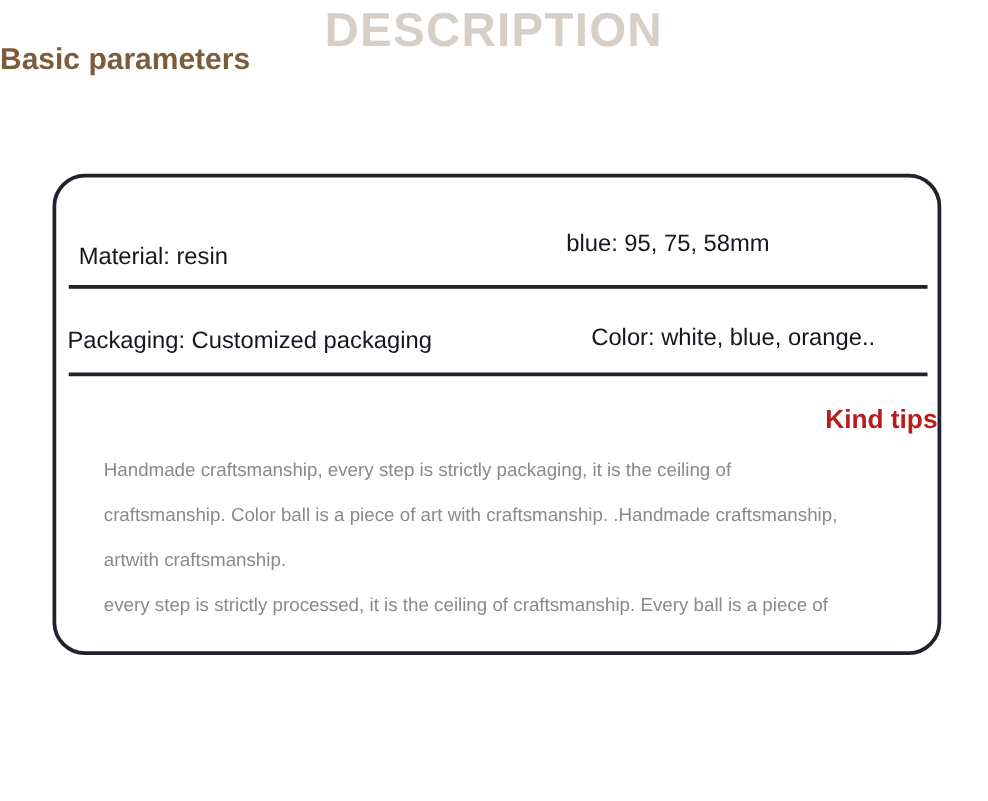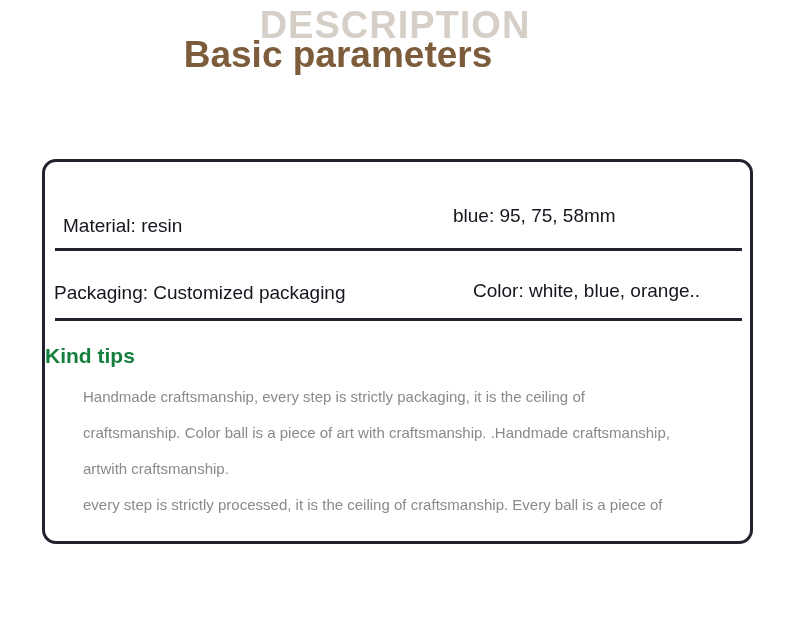--- a/index.html
+++ b/index.html
@@ -23,33 +23,32 @@
     font-size: 38px;
     font-weight: 700;
     letter-spacing: 1px;
     color: #d6cfc7;
   }
   .page-title {
     position: absolute;
     top: 34px;
     left: 0;
     width: 676px;
-    text-align: center;
-    font-size: 37px;
+    font-size: 24px;
     font-weight: 700;
     color: #7d5c3b;
   }
   .params-box {
     position: absolute;
     left: 42px;
-    top: 159px;
+    top: 139px;
     width: 705px;
     height: 379px;
     border: 3px solid #22222e;
-    border-radius: 14px;
+    border-radius: 26px;
     background: #ffffff;
   }
   .param {
     position: absolute;
     font-size: 19px;
     color: #16161e;
     white-space: nowrap;
   }
   .param-material { left: 18px;  top: 53px;  }
   .param-size     { left: 408px; top: 43px;  }
@@ -62,24 +61,24 @@
     height: 3px;
     background: #22222e;
   }
   .rule-1 { top: 86px; }
   .rule-2 { top: 156px; }
   .tips-title {
     position: absolute;
     top: 182px;
     left: 0;
     width: 100%;
-    text-align: left;
+    text-align: right;
     font-size: 21px;
     font-weight: 700;
-    color: #15803d;
+    color: #b91c1c;
   }
   .tips-body {
     position: absolute;
     top: 217px;
     left: 38px;
     width: 640px;
     font-size: 15px;
     color: #8a8a8a;
   }
   .tips-line {

